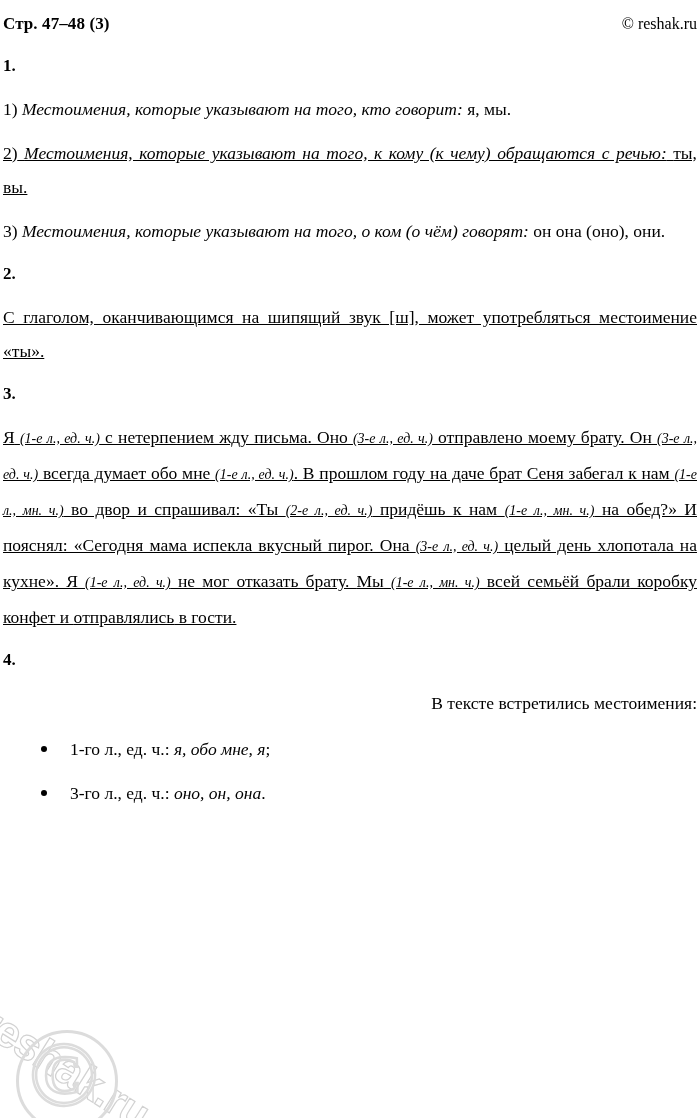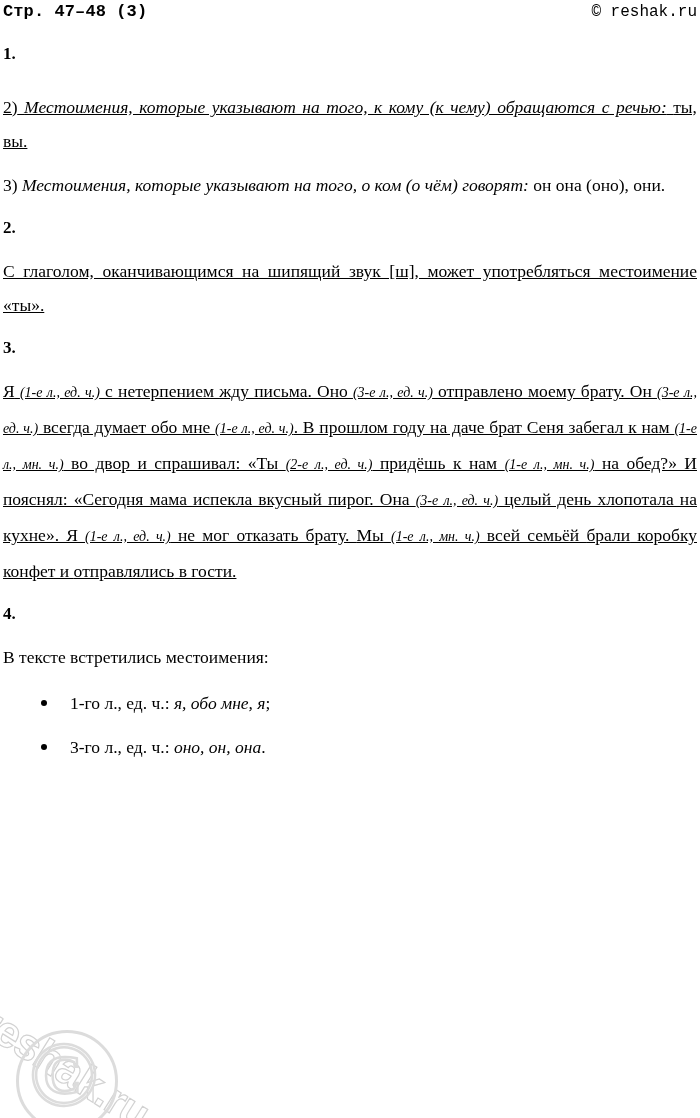--- a/index.html
+++ b/index.html
@@ -23,23 +23,22 @@
     box-sizing: border-box;
     padding: 0 3px 0 3px;
   }
 
   
   .header {
     display: flex;
     justify-content: space-between;
     align-items: flex-end;
     font-size: 17px;
-    padding-top: 2px;
+    padding-top: 14px;
     line-height: 20px;
-    font-family: Liberation Mono, monospace;
   }
   .header-title {
     font-weight: bold;
     letter-spacing: 0.1px;
   }
   .header-copy {
     font-weight: normal;
     font-size: 16px;
   }
 
@@ -67,21 +66,21 @@
     font-size: 17.5px;
     line-height: 34px;
     margin: 0;
     text-align: justify;
     text-align-last: left;
   }
   p.plain {
     font-size: 17.5px;
     line-height: 34px;
     margin: 0;
-    text-align: left;
+    text-align: right;
   }
 
   .it { font-style: italic; text-align: center; }
   .u  { text-decoration: underline; }
   .ann {
     font-style: italic;
     font-size: 14px;
   }
 
   
@@ -178,20 +177,25 @@
     <div class="header">
       <span class="header-title">Стр. 47–48 (3)</span>
       <span class="header-copy">© reshak.ru</span>
     </div>
 
     <div class="gap-22"></div>
 
     <div class="sec-num">1.</div>
     <div class="gap-16"></div>
 
+    <p class="flow">
+      <span>1)</span>
+      <span class="it">Местоимения, которые указывают на того, кто говорит:</span>
+      <span>я, мы.</span>
+    </p>
 
     <div class="gap-10"></div>
 
     <p class="body last-justify">
       <span>2)</span>
       <span class="it">Местоимения, которые указывают на того, к кому (к чему) обращаются с речью:</span>
       <span>ты, вы.</span>
     </p>
 
     <div class="gap-10"></div>

